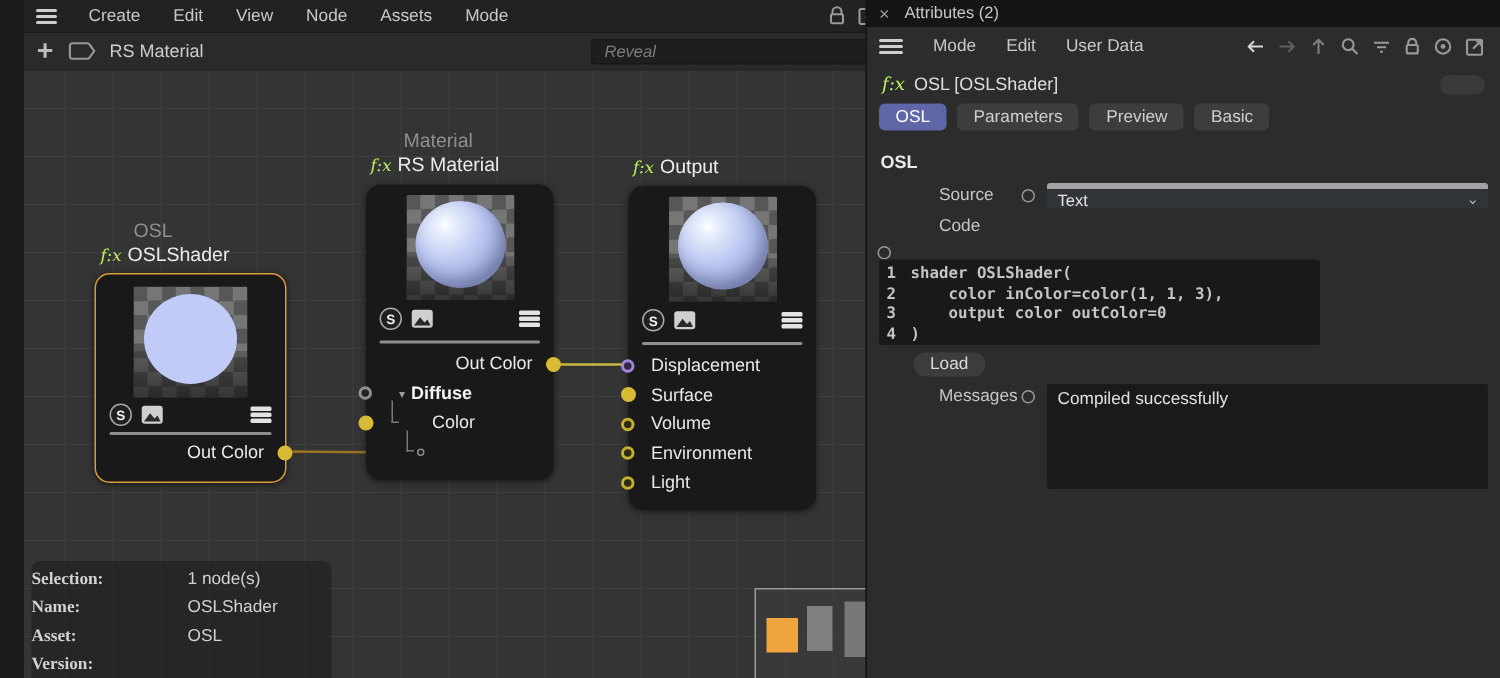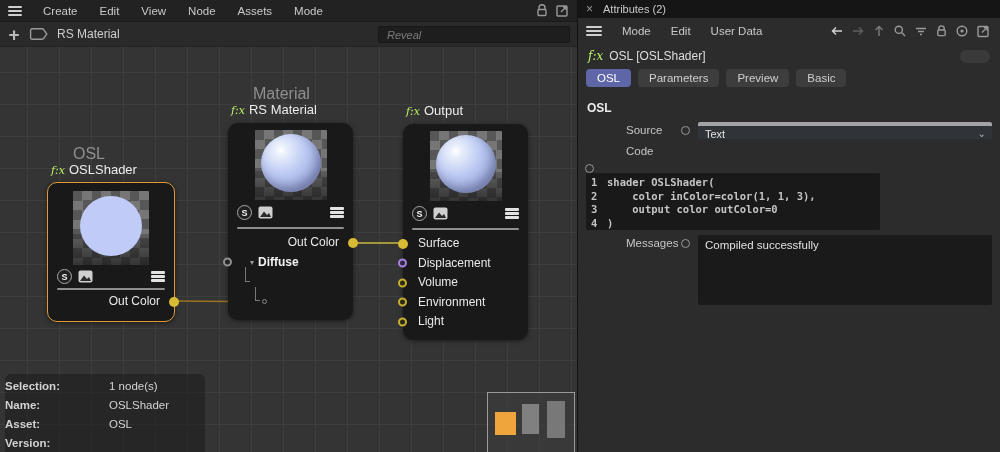--- a/index.html
+++ b/index.html
@@ -2,21 +2,21 @@
 <html><head>
 <meta charset="utf-8">
 <style>
   * { margin:0; padding:0; box-sizing:border-box; }
   html,body { background:#1a1a1a; }
   .screen {
     position:relative; width:1000px; height:452px; overflow:hidden;
     font-family:"Liberation Sans", sans-serif; color:#ccc; user-select:none;
   }
   
-  .node-editor { position:absolute; left:0; top:0; width:577px; height:452px; }
+  .node-editor { position:absolute; left:16px; top:0; width:577px; height:452px; }
   .ne-menubar {
     height:22px; background:#222222; display:flex; align-items:center;
     padding:0 6px; gap:0; border-bottom:1px solid #1b1b1b;
   }
   .burger { display:inline-flex; flex-direction:column; gap:2px; margin:0 10px 0 2px; cursor:pointer; }
   .burger i { display:block; width:14px; height:2px; background:#cfcfcf; border-radius:1px; }
   .menu-item { font-size:11.5px; color:#c9c9c9; padding:0 11px; cursor:default; }
   .mb-right { margin-left:auto; display:flex; align-items:center; gap:6px; padding-right:2px; }
   .mb-right svg { display:block; }
   .ne-toolbar {
@@ -42,21 +42,21 @@
     background-size:32px 32px; background-position:-5px -7px;
   }
   .wires { position:absolute; left:0; top:0; width:577px; height:405px; }
   
   .node {
     position:absolute; background:#191919; border-radius:10px;
     box-shadow:0 1px 4px rgba(0,0,0,.5);
   }
   .node.sel { border:1.5px solid #e09a3c; }
   .node-titles { position:absolute; bottom:calc(100% + 4px); left:3px; white-space:nowrap; }
-  .cat { padding-left:22px; color:#8f8f8f; font-size:16px; line-height:15px; }
+  .cat { padding-left:22px; color:#8f8f8f; font-size:13px; line-height:15px; }
   .nm { color:#ececec; font-size:13px; line-height:17px; }
   .fx { font-family:"DejaVu Serif", serif; font-style:italic; color:#bef264; font-size:11px; margin-right:4px; }
   .preview {
     position:relative; margin:8px auto 0; width:76px; height:74px; overflow:hidden;
     background:repeating-conic-gradient(#767676 0% 25%, #575757 0% 50%);
     background-size:19px 19px; border-radius:1px;
   }
   .node.small-prev .preview { margin-top:7px; width:72px; height:70px; }
   .floor { position:absolute; left:0; right:0; bottom:0; height:42%;
     background:linear-gradient(rgba(25,25,25,.25), rgba(10,10,10,.6)); }
@@ -95,21 +95,21 @@
   .tree-b { position:absolute; left:27px; top:34px; width:5px; height:14px;
     border-left:1px solid #787878; border-bottom:1px solid #787878; }
   .bullet { position:absolute; left:34px; top:46px; width:5px; height:5px;
     border:1px solid #8a8a8a; border-radius:50%; }
   
   .info-panel {
     position:absolute; left:5px; top:327px; width:200px; height:90px;
     background:rgba(28,28,28,.55); border-radius:6px; padding:3px 0; font-size:11.5px;
   }
   .info-row { display:flex; height:19px; line-height:19px; }
-  .info-row .k { width:104px; padding-left:0; font-weight:bold; color:#d2d2d2; }
+  .info-row .k { width:104px; padding-left:0; font-weight:bold; color:#d2d2d2;font-family:Liberation Serif, serif; }
   .info-row .v { color:#d2d2d2; }
   
   .minimap {
     position:absolute; left:487px; top:345px; width:88px; height:70px;
     border:1px solid #9a9a9a; background:rgba(62,62,62,.55);
   }
   .mm-rect { position:absolute; }
   .mm-sel  { left:7px;  top:19px; width:21px; height:23px; background:#f0a43c; }
   .mm-g1   { left:34px; top:11px; width:17px; height:30px; background:#808080; }
   .mm-g2   { left:59px; top:8px;  width:18px; height:37px; background:#787878; }
@@ -278,20 +278,24 @@
             <span class="port right p-fill-y"></span>
           </div>
           <div style="position:relative;">
             <span class="tree-a"></span>
             <span class="tree-b"></span>
             <span class="bullet"></span>
             <div class="row bold" style="padding-left:22px;">
               <span class="port left p-ring-g"></span>
               <span class="tri">▾</span><span class="lbl">Diffuse</span>
             </div>
+            <div class="row" style="padding-left:44px;">
+              <span class="port left p-fill-y"></span>
+              <span>Color</span>
+            </div>
           </div>
         </div>
       </div>
 
       <div class="node small-prev" style="left:403px; top:77px; width:125px; height:216px;">
         <div class="node-titles">
           <div class="nm"><span class="fx">f:x</span><span>Output</span></div>
         </div>
         <div class="preview">
           <div class="floor"></div>
@@ -307,26 +311,26 @@
           </span>
           <span class="lines-ic">
               <i></i>
               <i></i>
               <i></i>
             </span>
         </div>
         <div class="divider"></div>
         <div class="rows">
           <div class="row" style="padding-left:15px;">
+            <span class="port left p-ring-p"></span>
+            <span>Displacement</span>
+          </div>
+          <div class="row" style="padding-left:15px;">
             <span class="port left p-fill-y"></span>
             <span>Surface</span>
-          </div>
-          <div class="row" style="padding-left:15px;">
-            <span class="port left p-ring-p"></span>
-            <span>Displacement</span>
           </div>
           <div class="row" style="padding-left:15px;">
             <span class="port left p-ring-y"></span>
             <span>Volume</span>
           </div>
           <div class="row" style="padding-left:15px;">
             <span class="port left p-ring-y"></span>
             <span>Environment</span>
           </div>
           <div class="row" style="padding-left:15px;">
@@ -472,20 +476,23 @@
             <span class="ct">    output color outColor=0</span>
           </div>
           <div class="code-line">
             <span class="ln">4</span>
             <span class="ct">)</span>
           </div>
         </div>
       </div>
     </div>
 
+    <div>
+      <span class="load-btn">Load</span>
+    </div>
 
     <div class="param-row" style="margin-top:5px;">
       <span class="param-label">Messages</span>
       <span class="socket"></span>
       <div class="field">
         <div class="msg-box">
           <span>Compiled successfully</span>
         </div>
       </div>
     </div>

